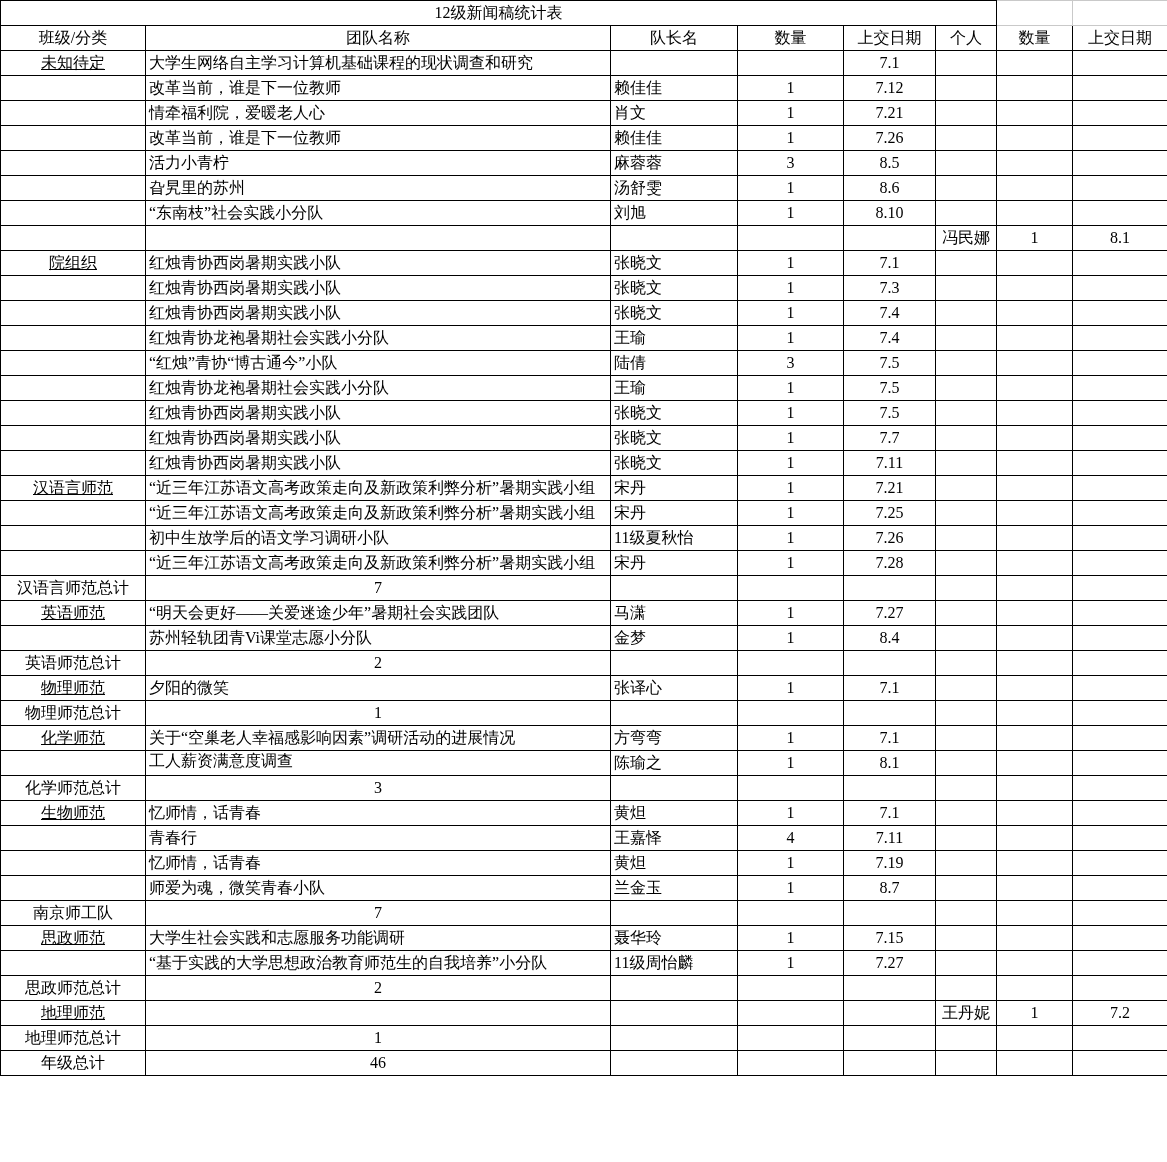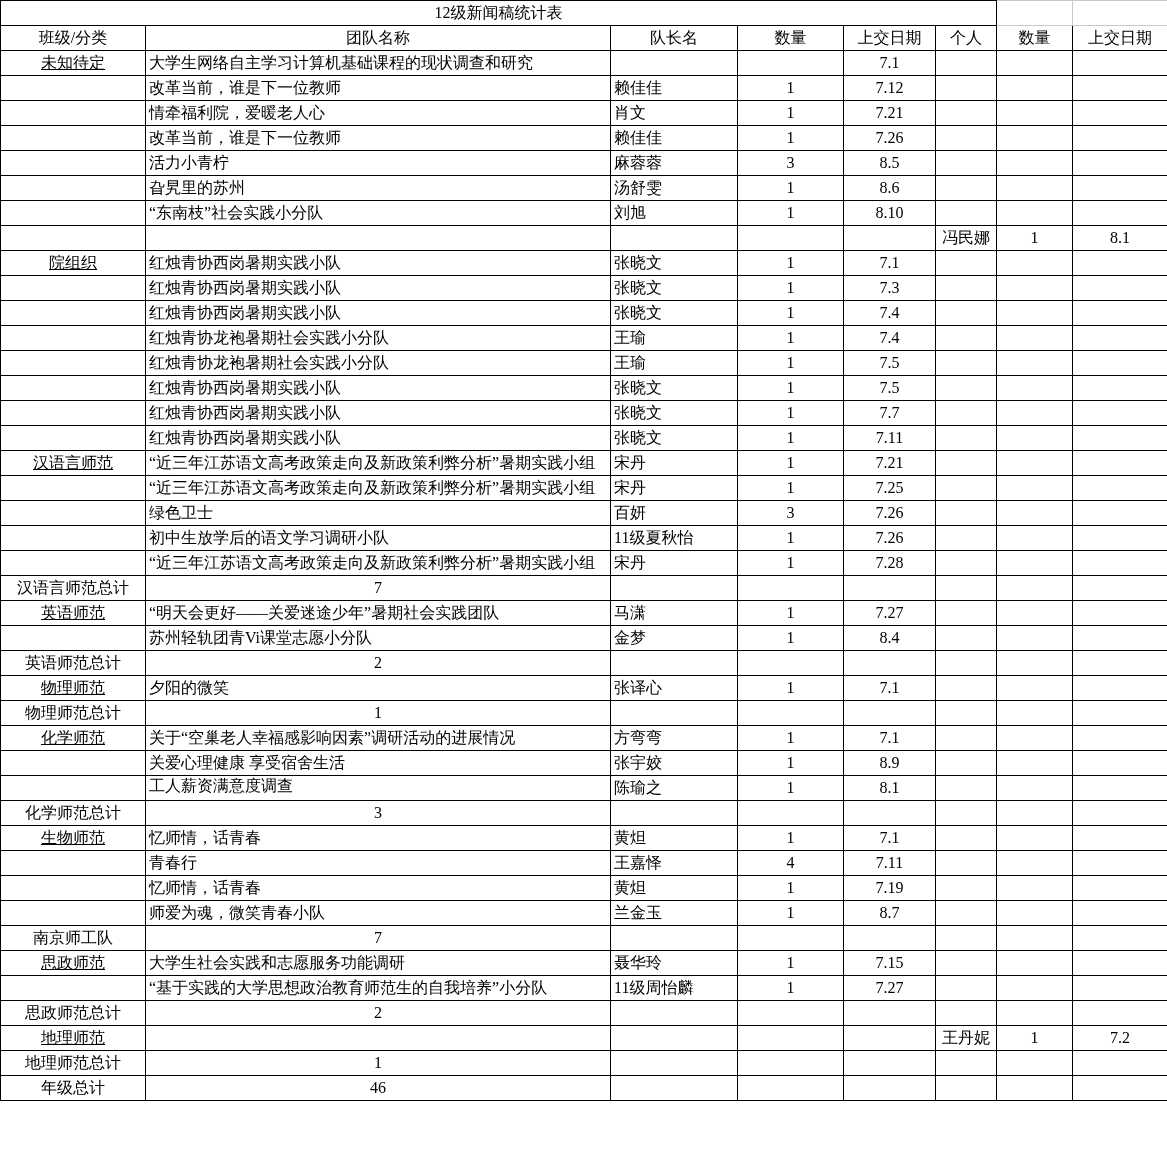--- a/index.html
+++ b/index.html
@@ -201,20 +201,30 @@
         <td class="team">红烛青协龙袍暑期社会实践小分队</td>
         <td class="captain">王瑜</td>
         <td class="num">1</td>
         <td class="date">7.4</td>
         <td class="person"></td>
         <td class="num"></td>
         <td class="date"></td>
       </tr>
       <tr>
         <td class="cat"></td>
+        <td class="team">“红烛”青协“博古通今”小队</td>
+        <td class="captain">陆倩</td>
+        <td class="num">3</td>
+        <td class="date">7.5</td>
+        <td class="person"></td>
+        <td class="num"></td>
+        <td class="date"></td>
+      </tr>
+      <tr>
+        <td class="cat"></td>
         <td class="team">红烛青协龙袍暑期社会实践小分队</td>
         <td class="captain">王瑜</td>
         <td class="num">1</td>
         <td class="date">7.5</td>
         <td class="person"></td>
         <td class="num"></td>
         <td class="date"></td>
       </tr>
       <tr>
         <td class="cat"></td>
@@ -261,30 +271,20 @@
         <td class="team">“近三年江苏语文高考政策走向及新政策利弊分析”暑期实践小组</td>
         <td class="captain">宋丹</td>
         <td class="num">1</td>
         <td class="date">7.25</td>
         <td class="person"></td>
         <td class="num"></td>
         <td class="date"></td>
       </tr>
       <tr>
         <td class="cat"></td>
-        <td class="team">绿色卫士</td>
-        <td class="captain">百妍</td>
-        <td class="num">3</td>
-        <td class="date">7.26</td>
-        <td class="person"></td>
-        <td class="num"></td>
-        <td class="date"></td>
-      </tr>
-      <tr>
-        <td class="cat"></td>
         <td class="team">初中生放学后的语文学习调研小队</td>
         <td class="captain">11级夏秋怡</td>
         <td class="num">1</td>
         <td class="date">7.26</td>
         <td class="person"></td>
         <td class="num"></td>
         <td class="date"></td>
       </tr>
       <tr>
         <td class="cat"></td>
@@ -355,30 +355,20 @@
         <td class="person"></td>
         <td class="num"></td>
         <td class="date"></td>
       </tr>
       <tr>
         <td class="cat b">化学师范</td>
         <td class="team">关于“空巢老人幸福感影响因素”调研活动的进展情况</td>
         <td class="captain">方弯弯</td>
         <td class="num">1</td>
         <td class="date">7.1</td>
-        <td class="person"></td>
-        <td class="num"></td>
-        <td class="date"></td>
-      </tr>
-      <tr>
-        <td class="cat"></td>
-        <td class="team">关爱心理健康 享受宿舍生活</td>
-        <td class="captain">张宇姣</td>
-        <td class="num">1</td>
-        <td class="date">8.9</td>
         <td class="person"></td>
         <td class="num"></td>
         <td class="date"></td>
       </tr>
       <tr>
         <td class="cat"></td>
         <td class="team hei">工人薪资满意度调查</td>
         <td class="captain">陈瑜之</td>
         <td class="num">1</td>
         <td class="date">8.1</td>

